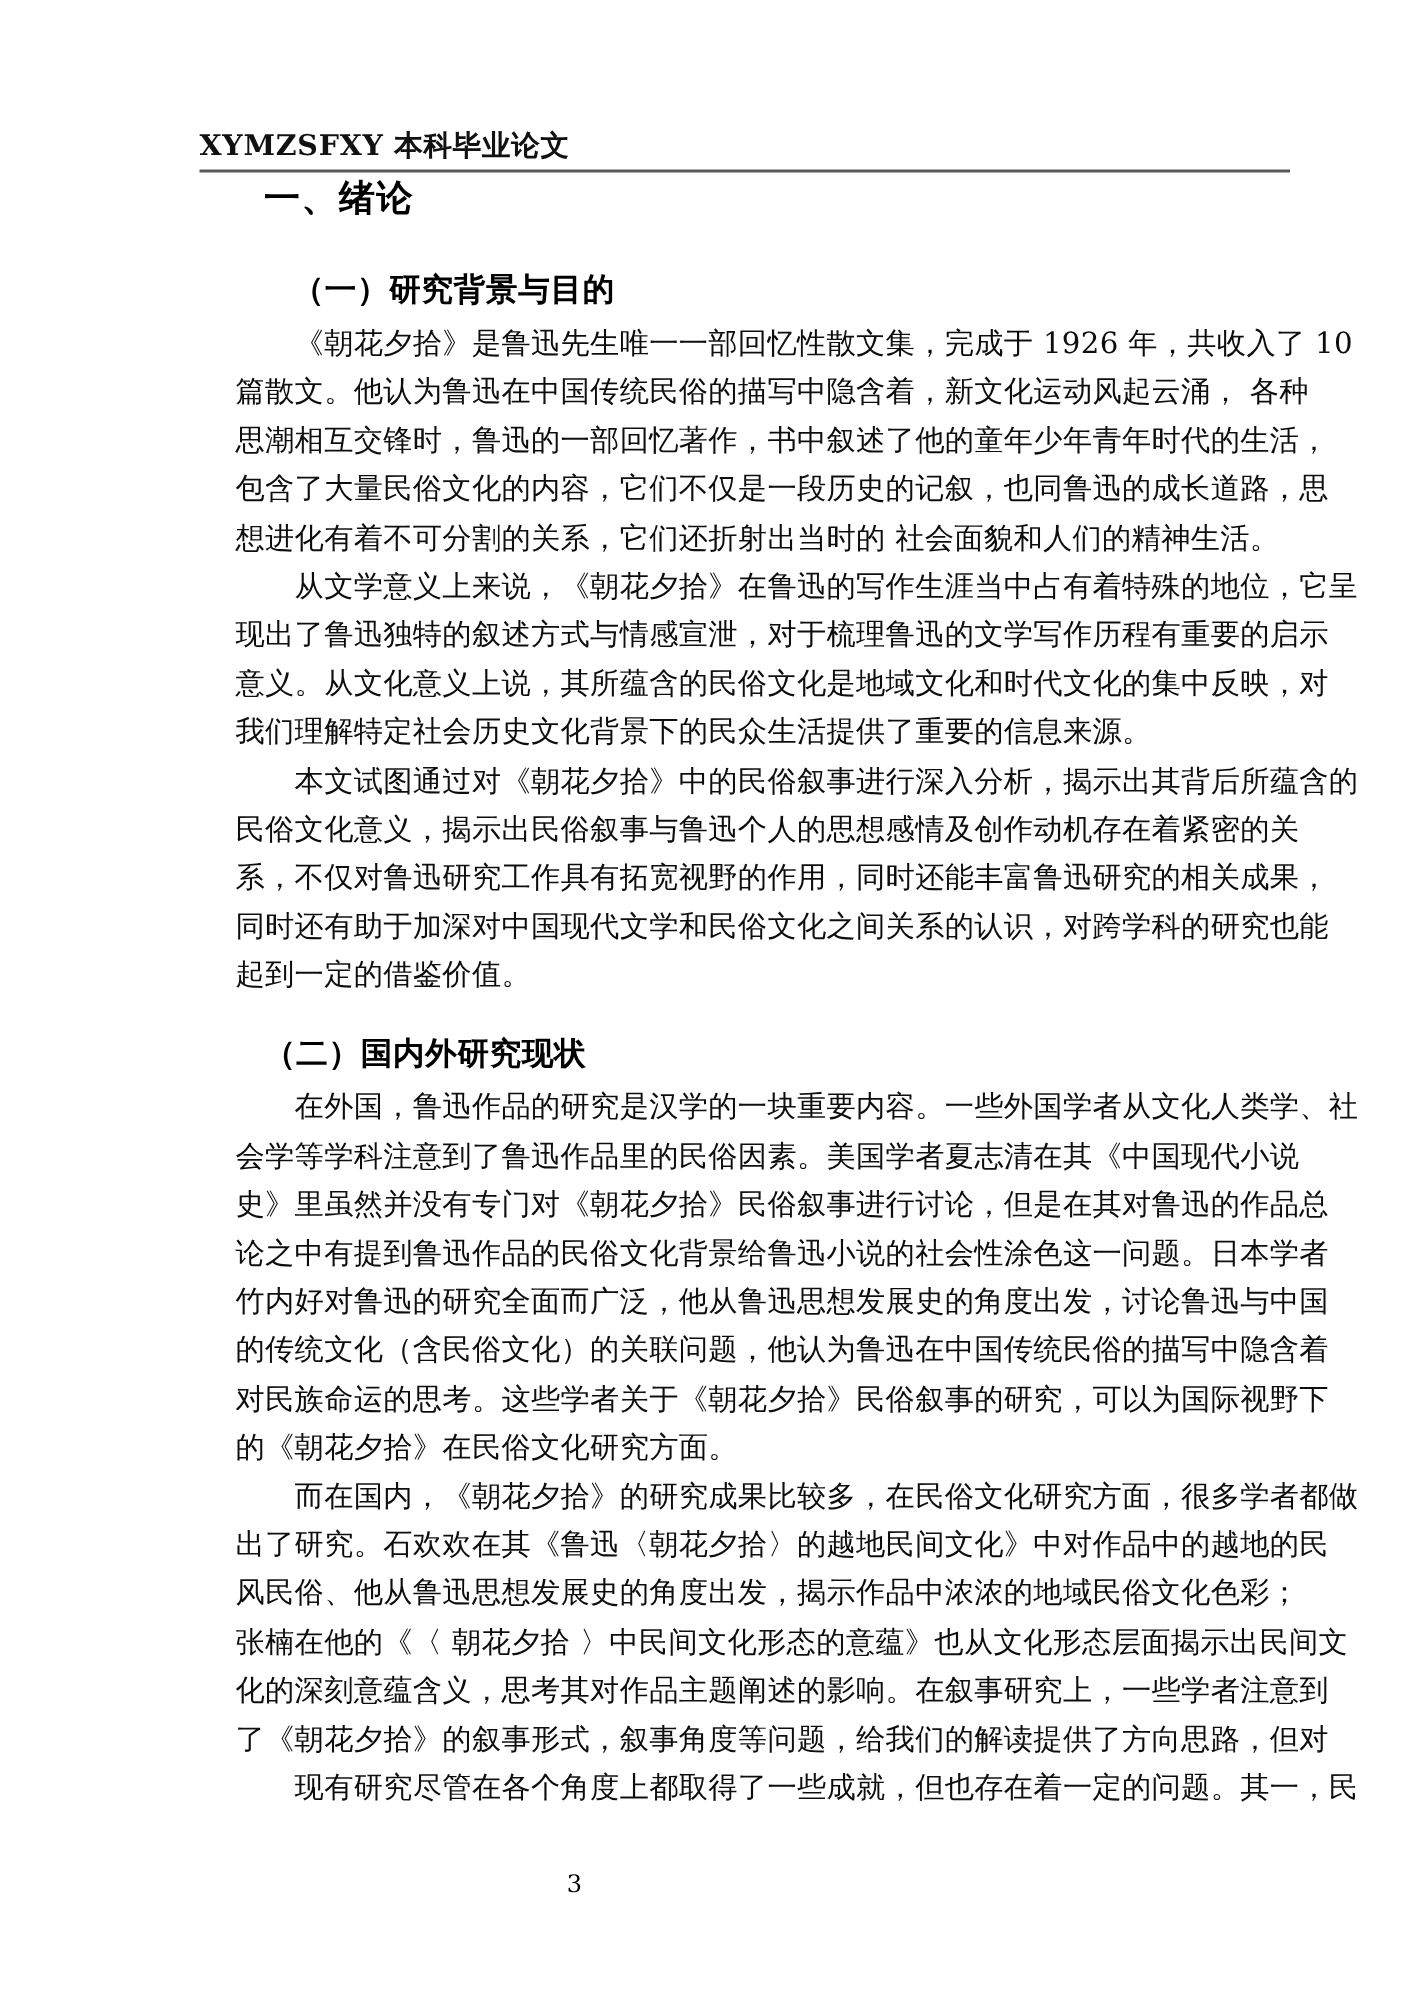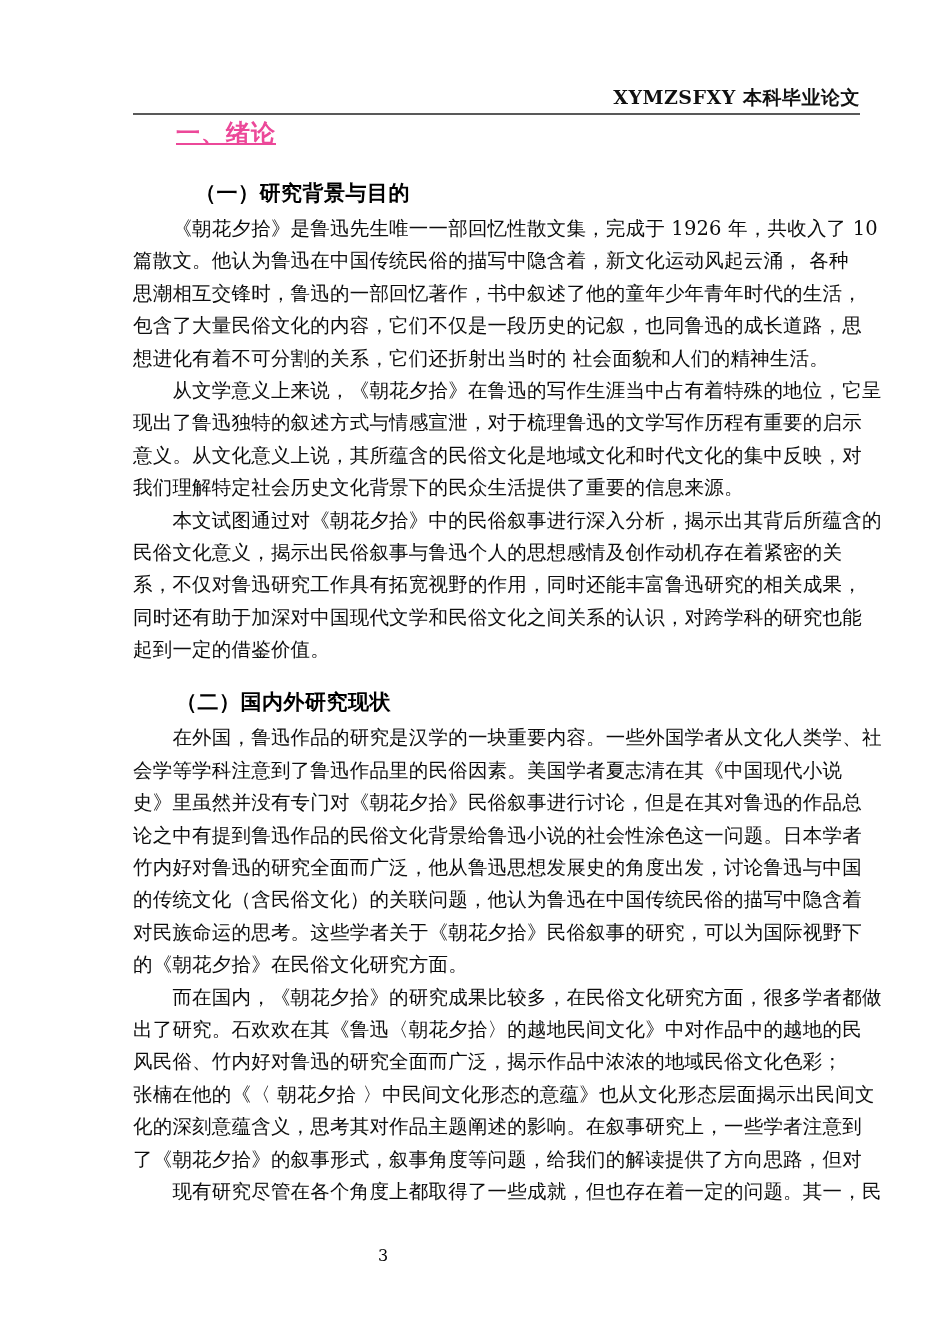--- a/index.html
+++ b/index.html
@@ -25,21 +25,21 @@
   }
 
   
   .header-zone {
     position: absolute;
     left: 133px;
     top: 88px;
     width: 727px;
   }
   .header-title {
-    text-align: right;
+    text-align: left;
     font-family: "DejaVu Serif", "Liberation Serif", serif;
     font-size: 19px;
     font-weight: 700;
     letter-spacing: 0.5px;
     line-height: 1.0;
     white-space: nowrap;
     color: #111111;
   }
   .header-rule {
     margin-top: 6px;
@@ -51,23 +51,22 @@
   
   .h1 {
     position: absolute;
     left: 176px;
     top: 120px;
     font-family: "Liberation Sans", "DejaVu Sans", sans-serif;
     font-size: 24px;
     font-weight: 700;
     line-height: 1.1;
     letter-spacing: 1px;
-    color: #ec4899;
+    color: #000000;
     white-space: nowrap;
-    text-decoration: underline;
   }
 
   .h2 {
     font-family: "Liberation Sans", "DejaVu Sans", sans-serif;
     font-size: 21px;
     font-weight: 700;
     letter-spacing: 0.5px;
     color: #000;
     margin: 0;
     padding: 0;
@@ -87,20 +86,21 @@
     font-size: 19.5px;
     color: #0d0d0d;
     margin: 0;
   }
   .line {
     display: block;
     height: 32.4px;
     line-height: 32.4px;
     white-space: pre;
     letter-spacing: 0.2px;
+    margin-left: 24px;
   }
 
   .block-h2-1 { margin: 9px 0 6px 62px; }
   .block-h2-2 { margin: 22px 0 6px 43px; }
 
   
   .page-number {
     position: absolute;
     left: 0;
     top: 1246px;
@@ -164,21 +164,21 @@
       <span class="line">论之中有提到鲁迅作品的民俗文化背景给鲁迅小说的社会性涂色这一问题。日本学者</span>
       <span class="line">竹内好对鲁迅的研究全面而广泛，他从鲁迅思想发展史的角度出发，讨论鲁迅与中国</span>
       <span class="line">的传统文化（含民俗文化）的关联问题，他认为鲁迅在中国传统民俗的描写中隐含着</span>
       <span class="line">对民族命运的思考。这些学者关于《朝花夕拾》民俗叙事的研究，可以为国际视野下</span>
       <span class="line">的《朝花夕拾》在民俗文化研究方面。</span>
     </div>
 
     <div class="para">
       <span class="line">　　而在国内，《朝花夕拾》的研究成果比较多，在民俗文化研究方面，很多学者都做</span>
       <span class="line">出了研究。石欢欢在其《鲁迅〈朝花夕拾〉的越地民间文化》中对作品中的越地的民</span>
-      <span class="line">风民俗、竹内好对鲁迅的研究全面而广泛，揭示作品中浓浓的地域民俗文化色彩；</span>
+      <span class="line">风民俗、他从鲁迅思想发展史的角度出发，揭示作品中浓浓的地域民俗文化色彩；</span>
       <span class="line">张楠在他的《〈 朝花夕拾 〉中民间文化形态的意蕴》也从文化形态层面揭示出民间文</span>
       <span class="line">化的深刻意蕴含义，思考其对作品主题阐述的影响。在叙事研究上，一些学者注意到</span>
       <span class="line">了《朝花夕拾》的叙事形式，叙事角度等问题，给我们的解读提供了方向思路，但对</span>
     </div>
 
     <div class="para">
       <span class="line">　　现有研究尽管在各个角度上都取得了一些成就，但也存在着一定的问题。其一，民</span>
     </div>
 
   </div>

